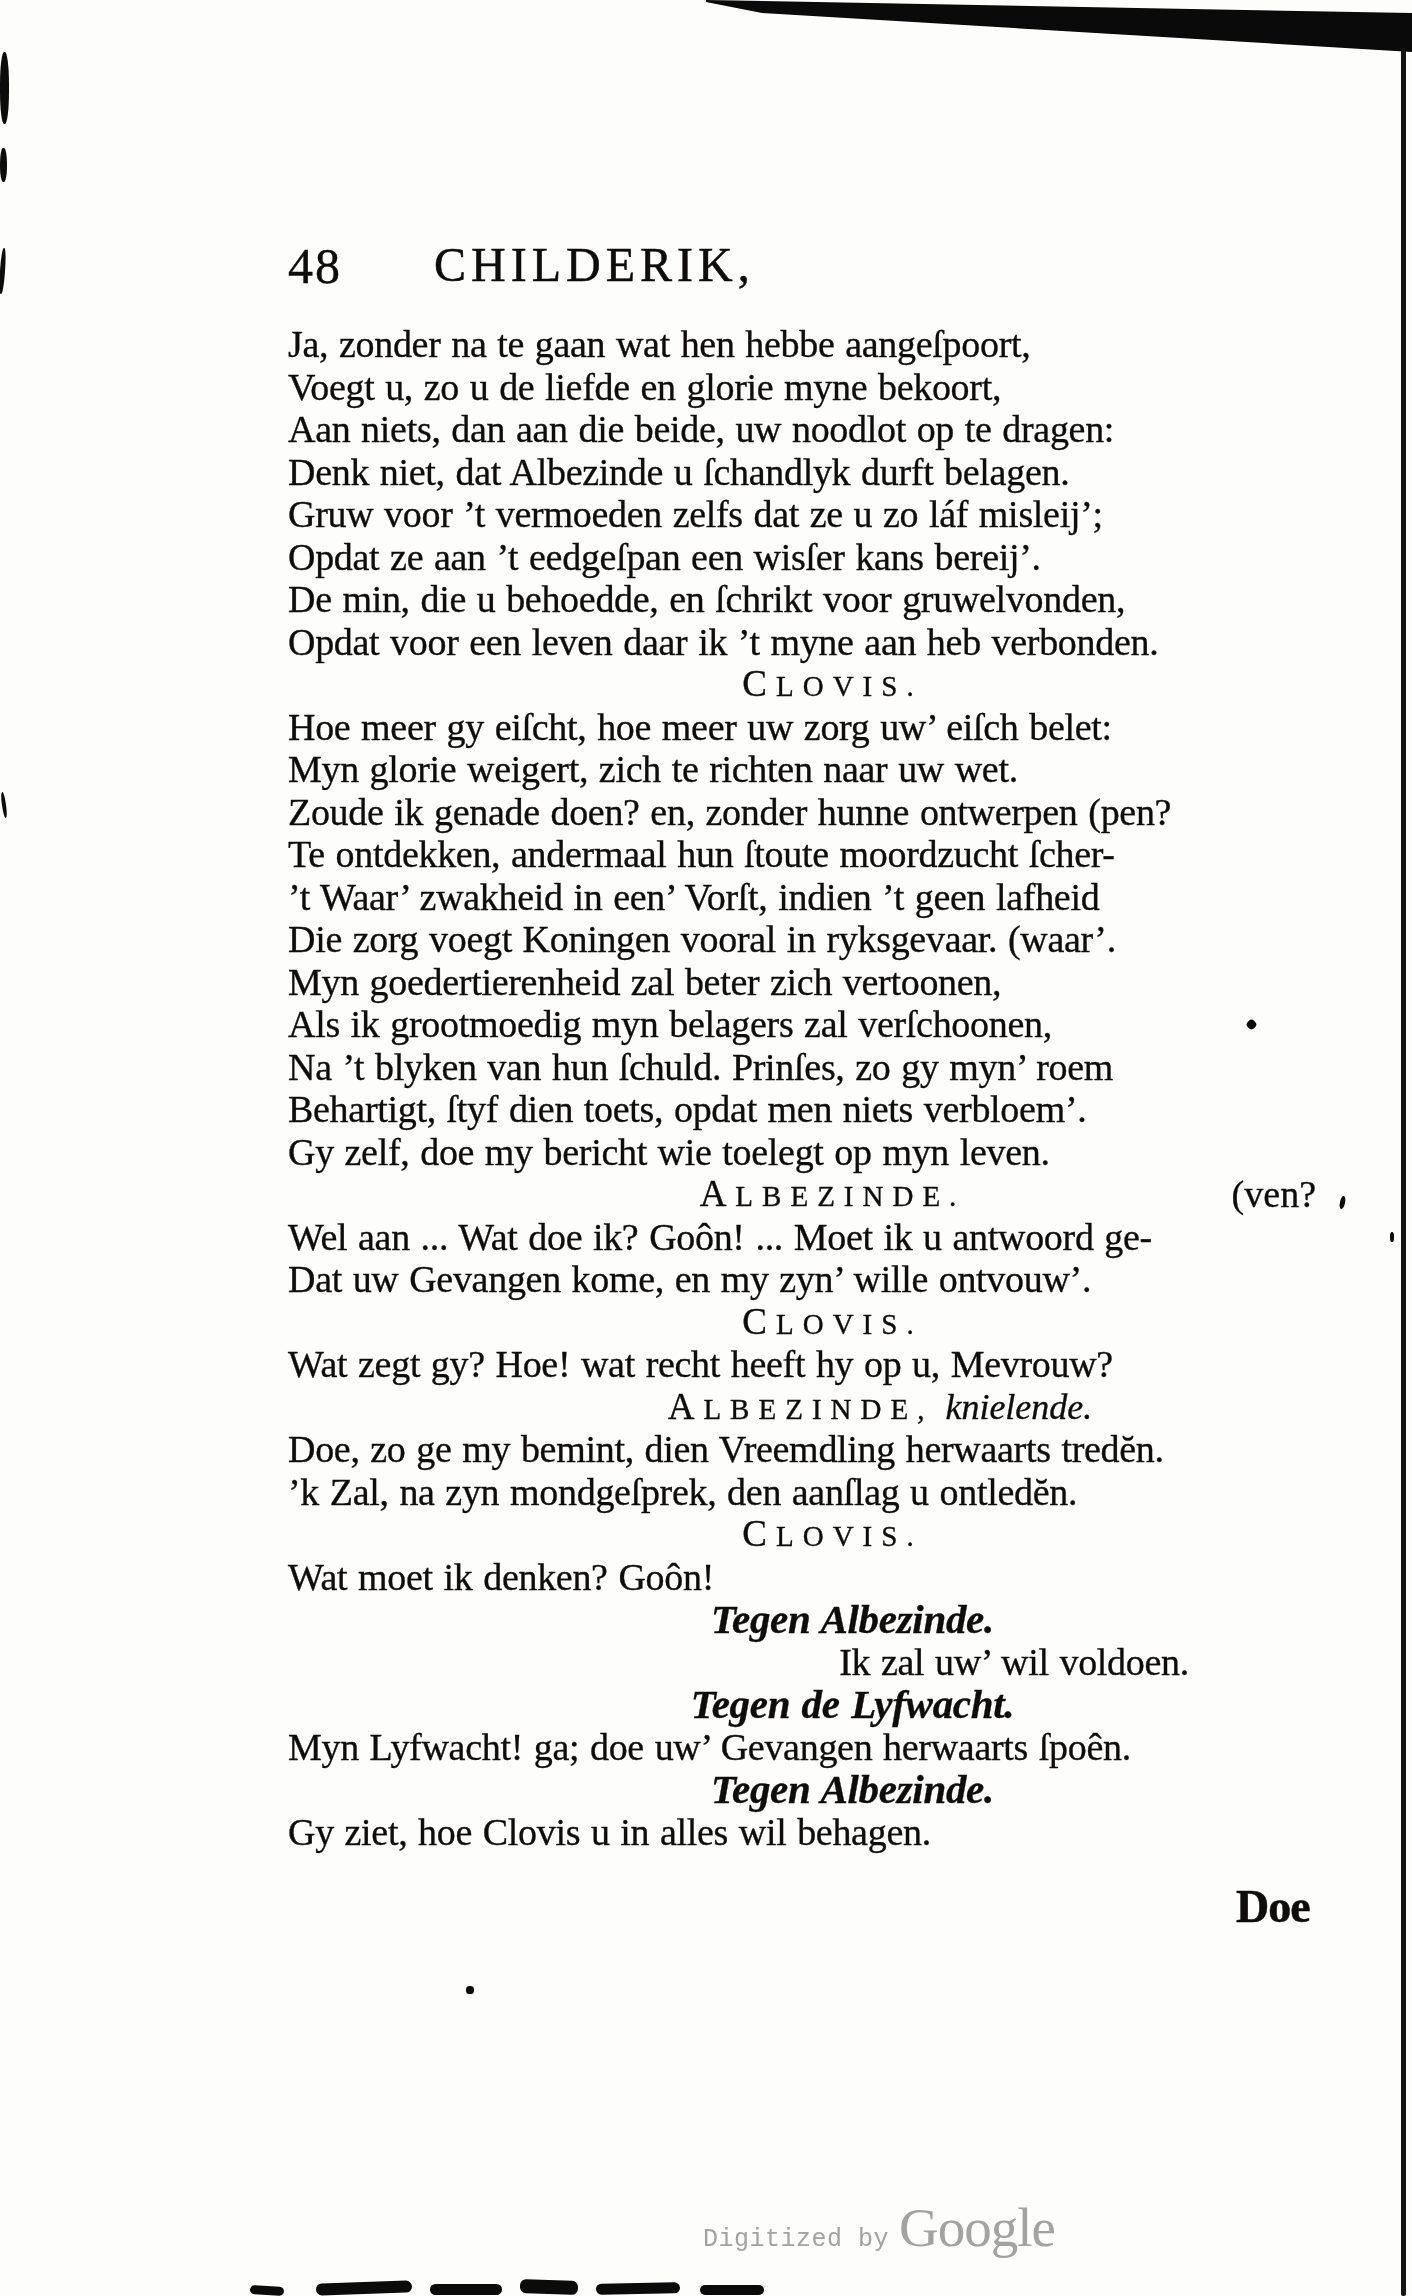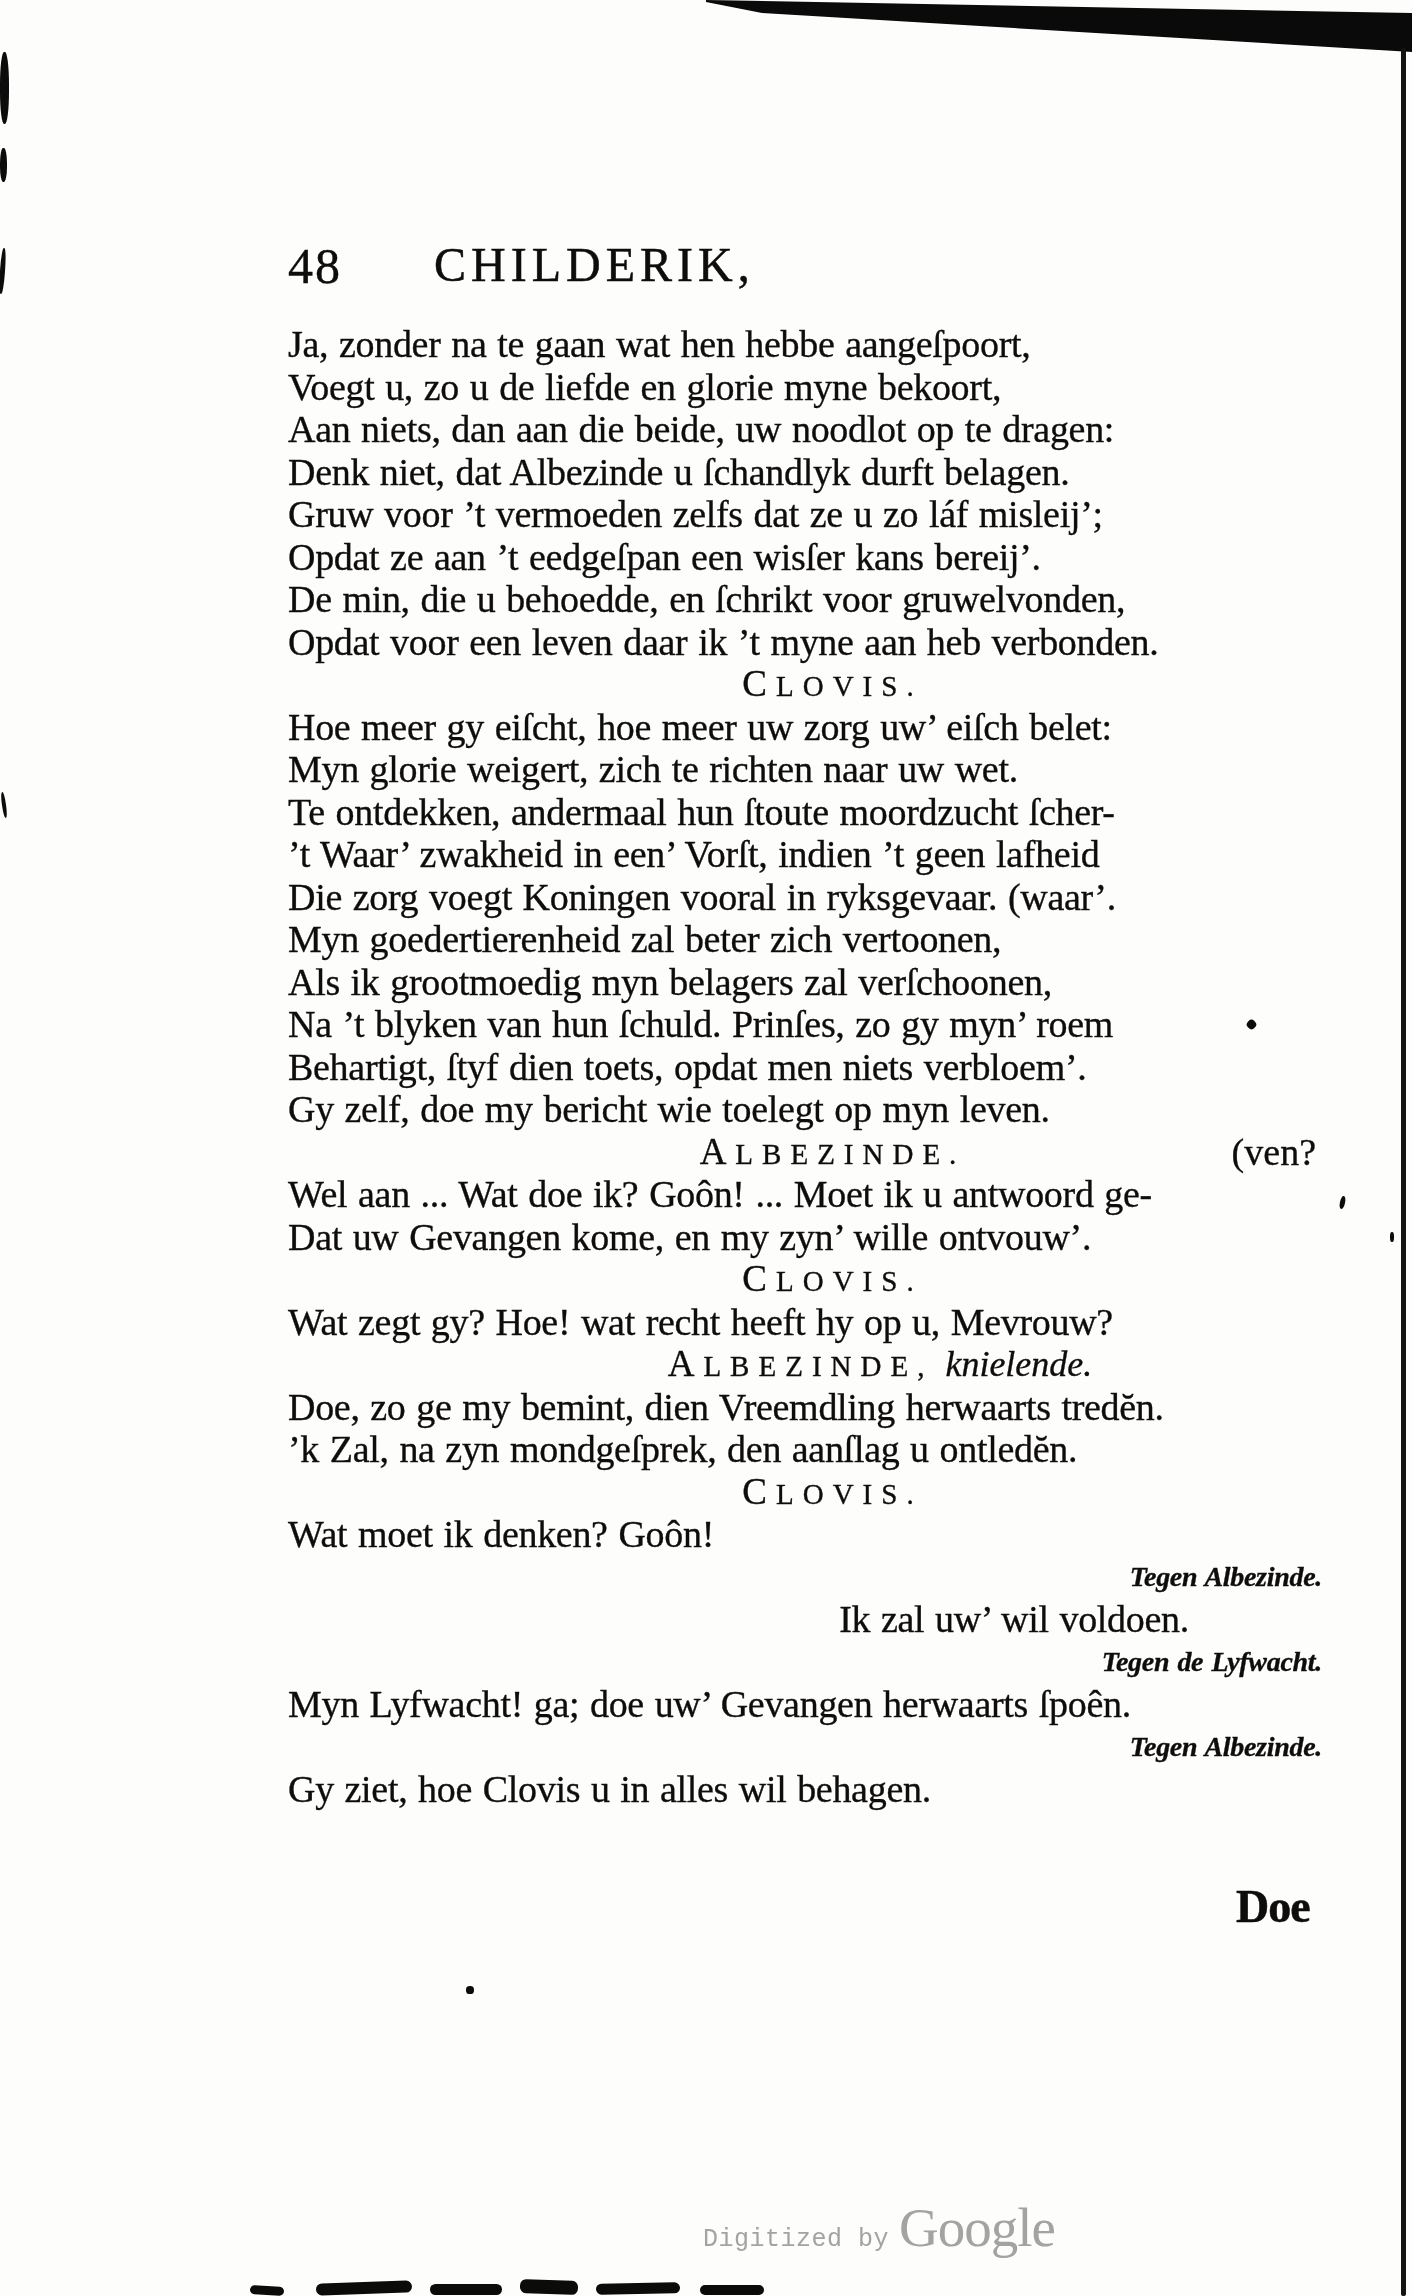--- a/index.html
+++ b/index.html
@@ -59,21 +59,21 @@
     position:absolute;right:6px;top:0;
     font-size:38px;letter-spacing:0;
   }
   .sp-suffix{
     font-style:italic;font-size:36px;letter-spacing:0;
     margin-left:12px;
   }
   .speaker.wide{padding-left:150px;}
   .stage{
     font-style:italic;font-weight:bold;
-    text-align:right;padding-left:95px;font-size:28px;
+    text-align:center;padding-left:95px;font-size:41px;
   }
   .half-right{text-align:right;padding-right:133px;}
   .catchword{
     position:absolute;left:1236px;top:1880px;
     font-size:46px;font-weight:bold;letter-spacing:-1px;
     -webkit-text-stroke:0.5px #0e0d0b;
   }
   
   .watermark{
     position:absolute;left:703px;top:2196px;
@@ -126,20 +126,21 @@
     <div class="line verse">Denk niet, dat Albezinde u ſchandlyk durft belagen.</div>
     <div class="line verse">Gruw voor ’t vermoeden zelfs dat ze u zo láf misleij’;</div>
     <div class="line verse">Opdat ze aan ’t eedgeſpan een wisſer kans bereij’.</div>
     <div class="line verse">De min, die u behoedde, en ſchrikt voor gruwelvonden,</div>
     <div class="line verse">Opdat voor een leven daar ik ’t myne aan heb verbonden.</div>
 
     <div class="line speaker"><span class="sp-name">CLOVIS.</span></div>
 
     <div class="line verse">Hoe meer gy eiſcht, hoe meer uw zorg uw’ eiſch belet:</div>
     <div class="line verse">Myn glorie weigert, zich te richten naar uw wet.</div>
+    <div class="line verse">Zoude ik genade doen? en, zonder hunne ontwerpen (pen?</div>
     <div class="line verse">Te ontdekken, andermaal hun ſtoute moordzucht ſcher-</div>
     <div class="line verse">’t Waar’ zwakheid in een’ Vorſt, indien ’t geen lafheid</div>
     <div class="line verse">Die zorg voegt Koningen vooral in ryksgevaar. (waar’.</div>
     <div class="line verse">Myn goedertierenheid zal beter zich vertoonen,</div>
     <div class="line verse">Als ik grootmoedig myn belagers zal verſchoonen,</div>
     <div class="line verse">Na ’t blyken van hun ſchuld. Prinſes, zo gy myn’ roem</div>
     <div class="line verse">Behartigt, ſtyf dien toets, opdat men niets verbloem’.</div>
     <div class="line verse">Gy zelf, doe my bericht wie toelegt op myn leven.</div>
 
     <div class="line speaker speaker-ov">

